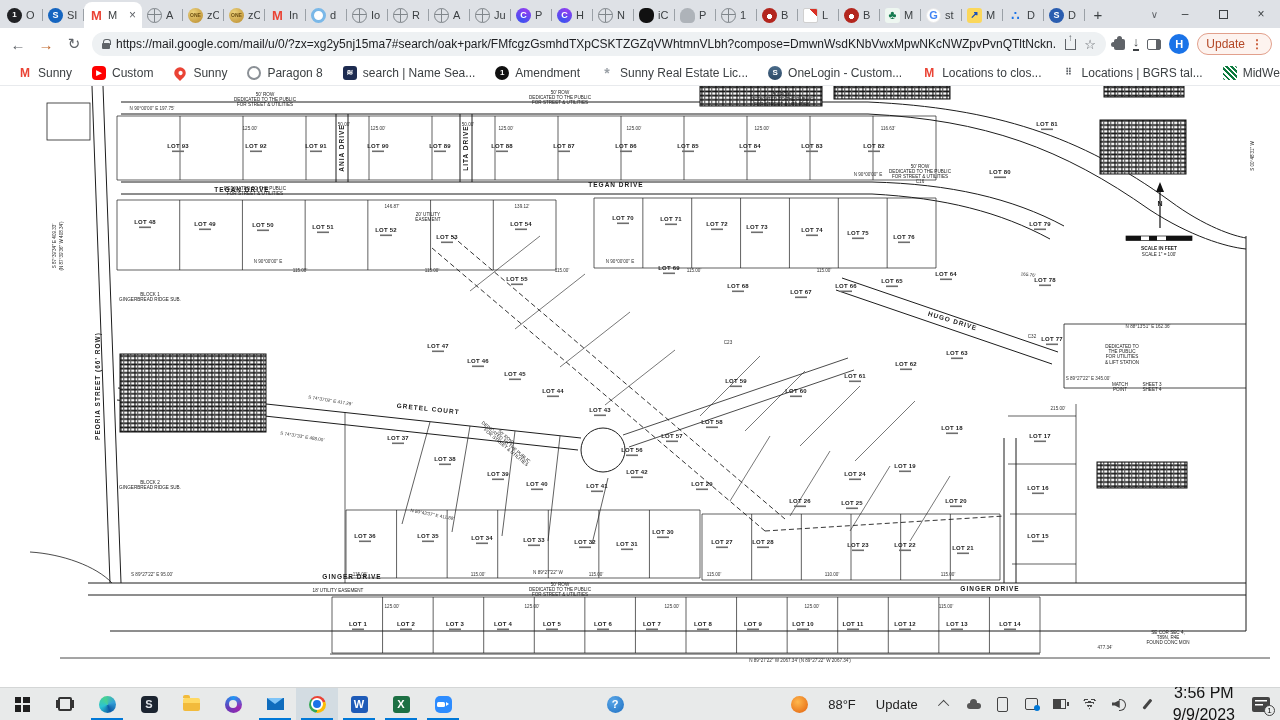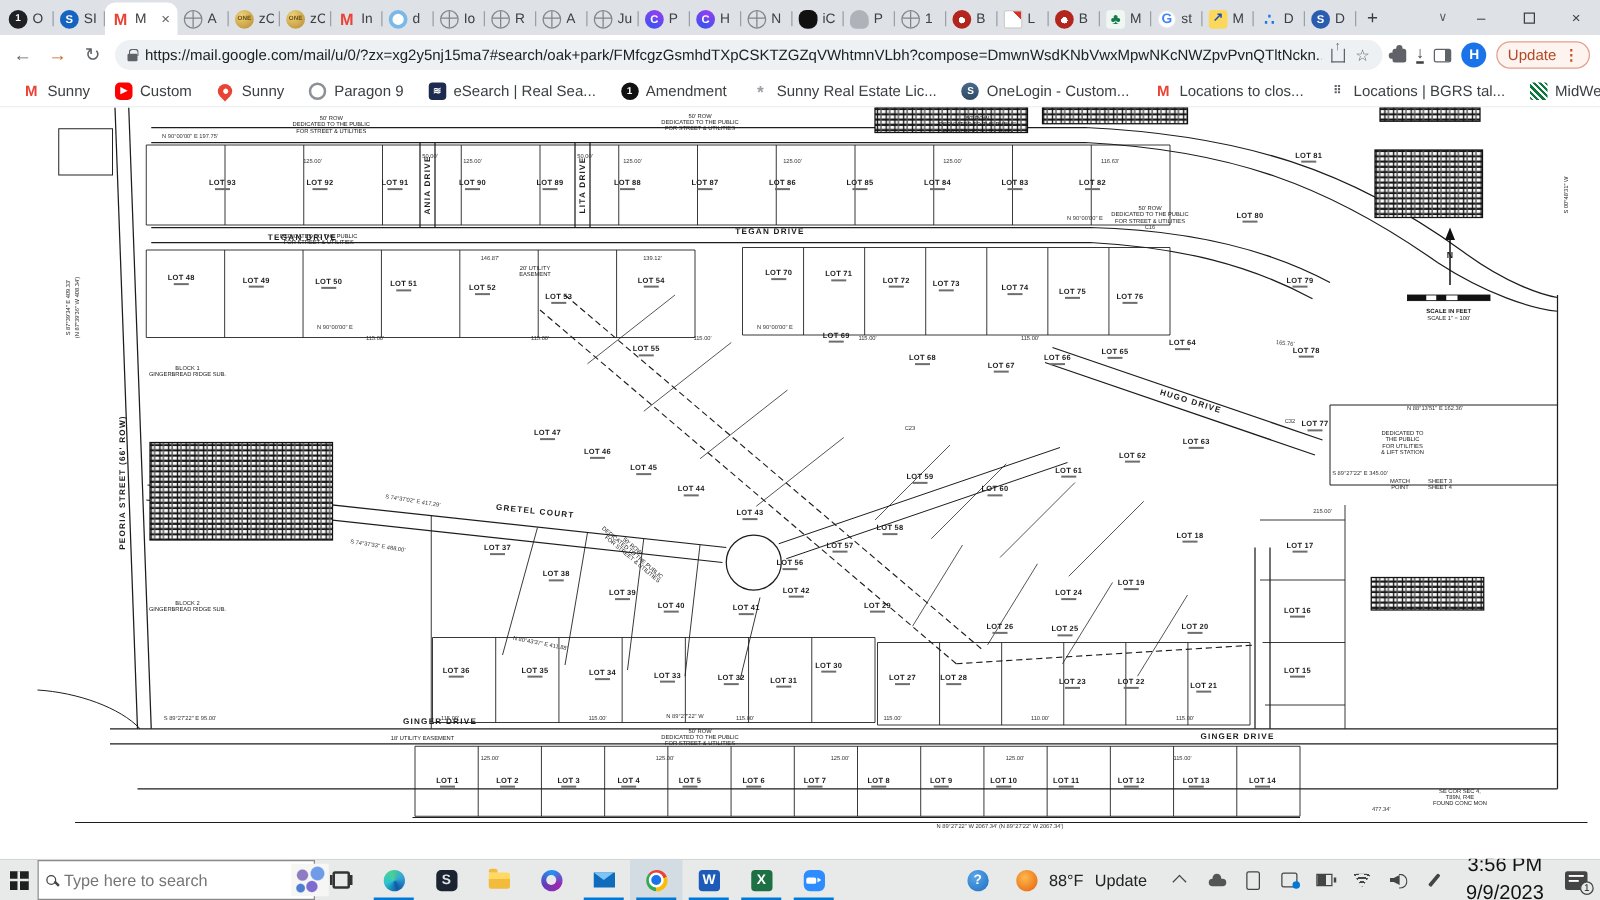--- a/index.html
+++ b/index.html
@@ -100,21 +100,21 @@
   .a-chrome:after{content:'';width:8px;height:8px;border-radius:50%;background:#1a73e8;border:2px solid #fff}
   .a-word{background:#1e5bb8;border-radius:3px;color:#fff;font-size:11px;font-weight:700}
   .a-excel{background:#1d7044;border-radius:3px;color:#fff;font-size:11px;font-weight:700}
   .a-zoom{background:#2d8cff;border-radius:5px}
   .a-zoom:before{content:'';width:8px;height:5px;background:#fff;border-radius:1.5px;margin-right:1px}
   .a-zoom:after{content:'';border-top:2.5px solid transparent;border-bottom:2.5px solid transparent;border-left:3.5px solid #fff}
   .a-get-help{border-radius:50%;background:radial-gradient(circle at 35% 30%,#5aa7e8,#1d6fc2);color:#fff;font-size:11px;font-weight:700}
   .gap{width:130px}
   
   .tray{margin-left:auto;display:flex;align-items:center;gap:13px;padding:0 10px}
-  .weather{display:flex;align-items:center;gap:9px;padding-right:6px}
+  .weather{display:flex;align-items:center;gap:20px;padding-right:6px}
   .sun{width:17px;height:17px;border-radius:50%;background:radial-gradient(circle at 40% 35%,#ffb84d,#e2600c)}
   .wtemp,.wcond{font-size:13px;color:#222}
   .tri{position:relative;display:flex;align-items:center;justify-content:center;width:16px;height:16px}
   .tr-chevron-up:before{content:'';width:7px;height:7px;border-top:1.8px solid #444;border-left:1.8px solid #444;transform:rotate(45deg) translateY(2px)}
   .tr-onedrive{position:relative}
   .tr-onedrive:before{content:'';position:absolute;left:1px;bottom:3px;width:14px;height:6px;background:#555;border-radius:6px}
   .tr-onedrive:after{content:'';position:absolute;left:4px;bottom:6px;width:7px;height:7px;background:#555;border-radius:50%}
   .tr-phone-link:before{content:'';width:9px;height:13px;border:1.6px solid #444;border-radius:2px}
   .tr-teams:before{content:'';width:11px;height:10px;border:1.6px solid #444;border-radius:2px}
   .tr-teams:after{content:'';position:absolute;right:0;bottom:1px;width:6px;height:6px;border-radius:50%;background:#0078d7}
@@ -282,25 +282,25 @@
         <div class="bm">
           <span class="bicon b-youtube">▶</span>
           <span class="lbl">Custom</span>
         </div>
         <div class="bm">
           <span class="bicon b-maps-pin"></span>
           <span class="lbl">Sunny</span>
         </div>
         <div class="bm">
           <span class="bicon b-gray-ring"></span>
-          <span class="lbl">Paragon 9</span>
+          <span class="lbl">Paragon 8</span>
         </div>
         <div class="bm">
           <span class="bicon b-dark-swirl">≋</span>
-          <span class="lbl">eSearch | Real Sea...</span>
+          <span class="lbl">search | Name Sea...</span>
         </div>
         <div class="bm">
           <span class="bicon b-black-circle">1</span>
           <span class="lbl">Amendment</span>
         </div>
         <div class="bm">
           <span class="bicon b-gray-flower">*</span>
           <span class="lbl">Sunny Real Estate Lic...</span>
         </div>
         <div class="bm">
@@ -760,25 +760,20 @@
         <rect x="47" y="17" width="43" height="37" fill="#fff" stroke="#222" stroke-width="0.8"></rect>
       </g>
     </svg>
   </div>
 </div>
 
 <div class="taskbar">
   <div class="tb-start">
       <span class="winlogo"></span>
     </div>
-  <div class="tb-search">
-    <span class="mag"></span>
-    <input type="text" placeholder="Type here to search" style="">
-    <span class="flowers"></span>
-  </div>
   <div class="apps" id="apps">
       <div class="app">
         <span class="aicon a-task-view"></span>
       </div>
       <div class="app running">
         <span class="aicon a-edge"></span>
       </div>
       <div class="app">
         <span class="aicon a-dark-s">S</span>
       </div>

